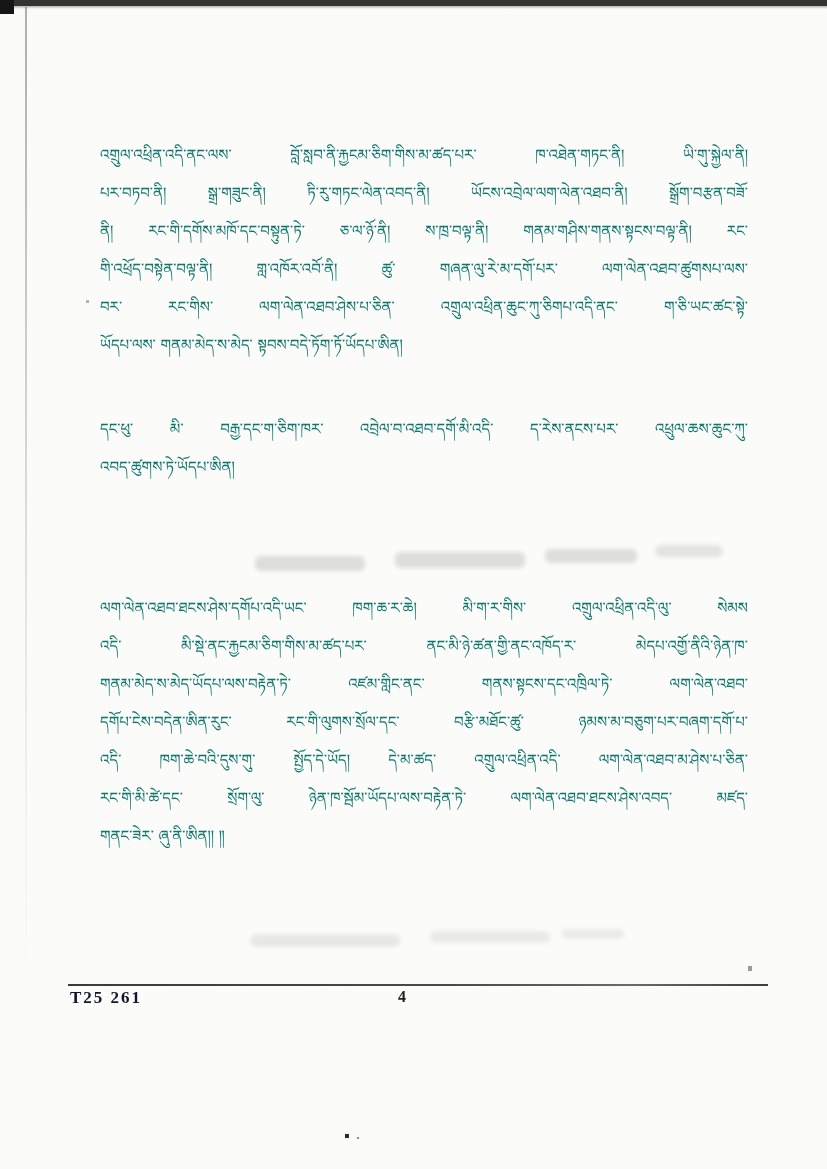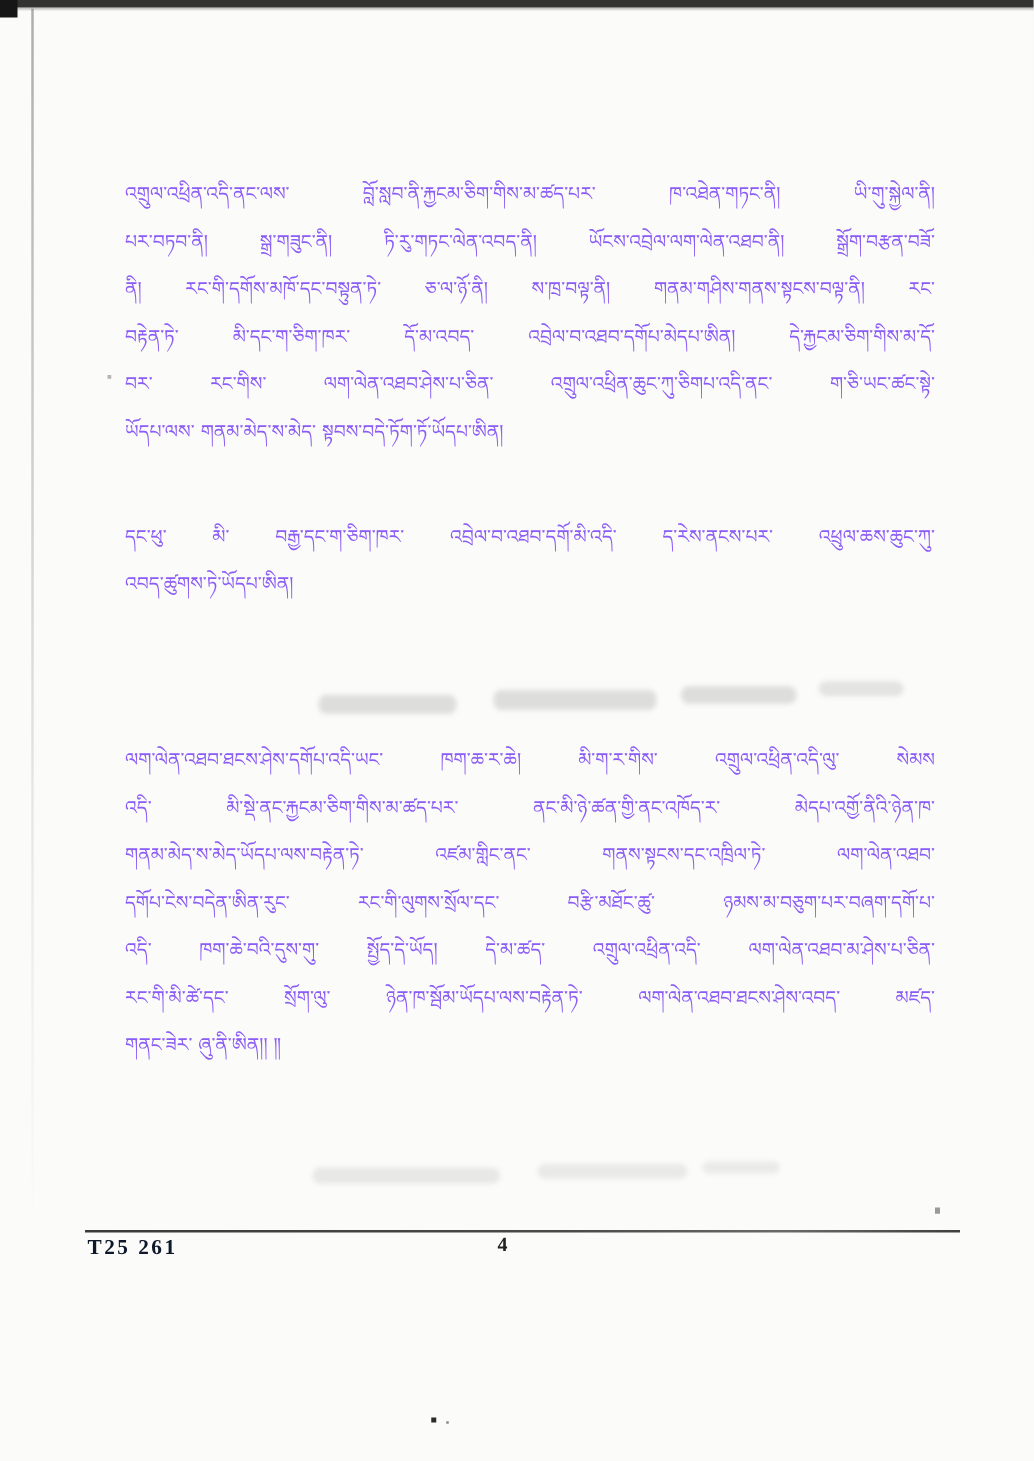--- a/index.html
+++ b/index.html
@@ -27,21 +27,21 @@
     position:absolute;top:0;left:0;width:14px;height:14px;
     background:#161616;
   }
   .page-edge-line{
     position:absolute;top:7px;left:25px;width:2px;height:975px;
     background:linear-gradient(to bottom, rgba(110,110,110,.55), rgba(140,140,140,.18) 65%, rgba(160,160,160,0));
   }
   
   .textblock{
     position:absolute;left:100px;width:648px;
-    color:#8b5cf6;
+    color:#0f766e;
   }
   .p1{top:136px;}
   .p2{top:410px;}
   .p3{top:589px;}
   .tline{
     width:648px;height:38px;line-height:38px;
     font-size:15px;
     text-align:justify;
     text-align-last:justify;
     white-space:nowrap;
@@ -92,21 +92,21 @@
 
   <div class="scan-top-edge"></div>
   <div class="scan-top-shadow"></div>
   <div class="scan-corner"></div>
   <div class="page-edge-line"></div>
 
   <div class="textblock p1">
     <div class="tline">འགྲུལ་འཕྲིན་འདི་ནང་ལས་ བློ་སླབ་ནི་རྐྱངམ་ཅིག་གིས་མ་ཚད་པར་ ཁ་འཐེན་གཏང་ནི། ཡི་གུ་སྐྱེལ་ནི།</div>
     <div class="tline">པར་བཏབ་ནི། སྒྲ་གཟུང་ནི། ཏི་རུ་གཏང་ལེན་འབད་ནི། ཡོངས་འབྲེལ་ལག་ལེན་འཐབ་ནི། སྒྲོག་བརྩན་བཟོ་</div>
     <div class="tline">ནི། རང་གི་དགོས་མཁོ་དང་བསྟུན་ཏེ་ ཅ་ལ་ཉོ་ནི། ས་ཁྲ་བལྟ་ནི། གནམ་གཤིས་གནས་སྟངས་བལྟ་ནི། རང་</div>
-    <div class="tline">བརྟེན་ཏེ་ མི་དང་ག་ཅིག་ཁར་ དོ་མ་འབད་ འབྲེལ་བ་འཐབ་དགོཔ་མེདཔ་ཨིན། དེ་རྐྱངམ་ཅིག་གིས་མ་དོ་</div>
+    <div class="tline">གི་འཕྲོད་བསྟེན་བལྟ་ནི། གླ་འཁོར་འབོ་ནི། ཚུ་ གཞན་ལུ་རེ་མ་དགོ་པར་ ལག་ལེན་འཐབ་ཚུགསཔ་ལས་</div>
     <div class="tline">བར་ རང་གིས་ ལག་ལེན་འཐབ་ཤེས་པ་ཅིན་ འགྲུལ་འཕྲིན་ཆུང་ཀུ་ཅིགཔ་འདི་ནང་ ག་ཅི་ཡང་ཚང་སྟེ་</div>
     <div class="tline last">ཡོདཔ་ལས་ གནམ་མེད་ས་མེད་ སྟབས་བདེ་ཏོག་ཏོ་ཡོདཔ་ཨིན།</div>
   </div>
 
   <div class="textblock p2">
     <div class="tline">དང་ཕུ་ མི་ བརྒྱ་དང་ག་ཅིག་ཁར་ འབྲེལ་བ་འཐབ་དགོ་མི་འདི་ ད་རེས་ནངས་པར་ འཕྲུལ་ཆས་ཆུང་ཀུ་</div>
     <div class="tline last">འབད་ཚུགས་ཏེ་ཡོདཔ་ཨིན།</div>
   </div>
 
   <div class="textblock p3">

